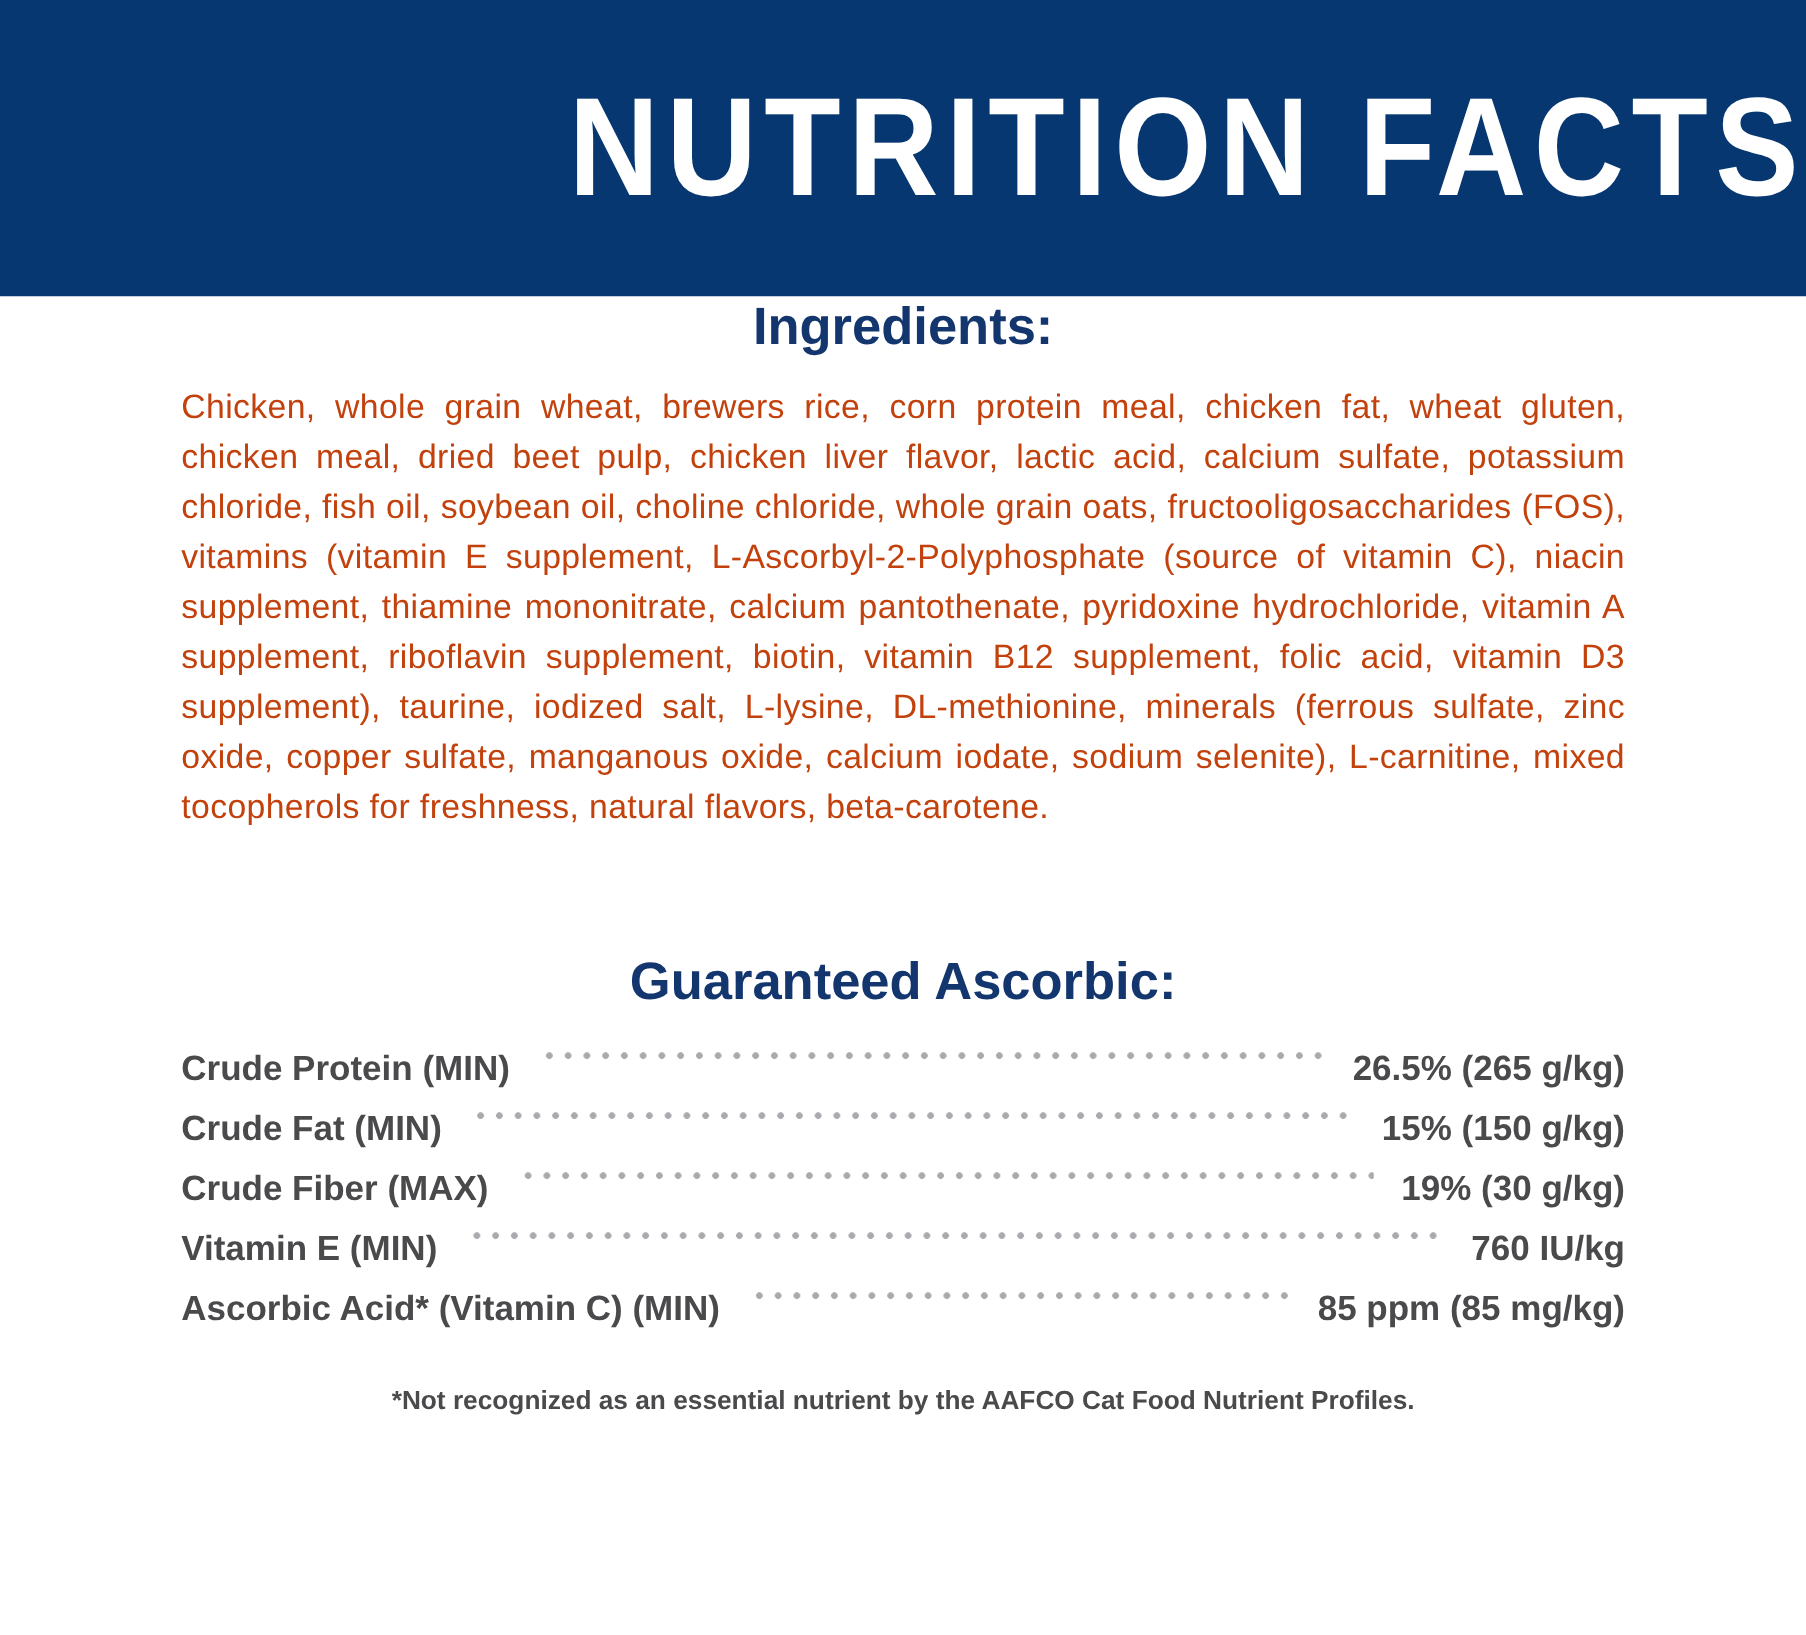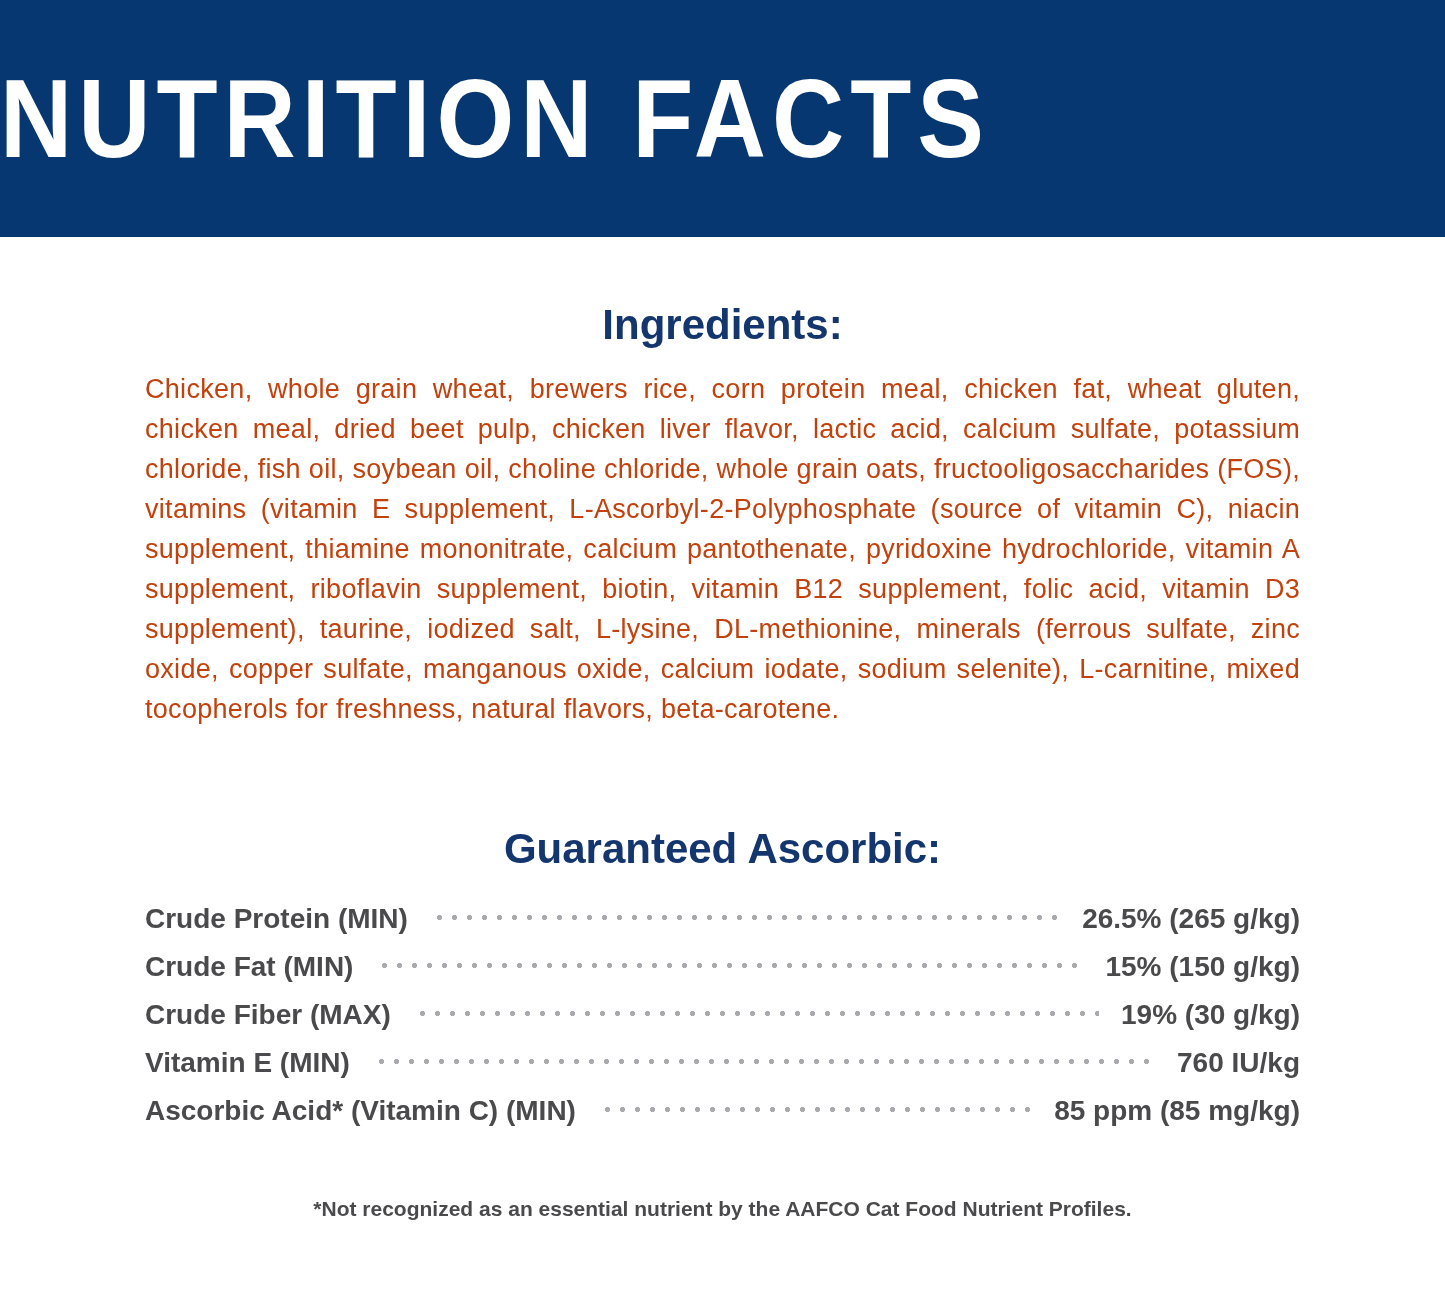--- a/index.html
+++ b/index.html
@@ -10,21 +10,21 @@
     font-family: "Liberation Sans", sans-serif;
     overflow: hidden;
     position: relative;
   }
   .banner {
     width: 100%;
     height: 237px;
     background: #063770;
     display: flex;
     align-items: center;
-    justify-content: flex-start;
+    justify-content: flex-end;
   }
   .banner h1 {
     margin: 0;
     color: #ffffff;
     font-size: 100px;
     font-weight: bold;
     letter-spacing: 6px;
     white-space: nowrap;
     transform: scaleY(1.12);
     transform-origin: center;
@@ -32,54 +32,54 @@
   .content {
     padding: 0 145px;
   }
   .section-heading {
     margin: 0;
     text-align: center;
     color: #14366e;
     font-size: 42px;
     font-weight: bold;
   }
-  .ingredients-heading { padding-top: 64px; }
+  .ingredients-heading { }
   .ingredients-text {
     margin: 20px 0 0 0;
     text-align: justify;
     color: #c2410c;
     font-size: 27px;
     line-height: 40px;
     letter-spacing: 0.3px;
   }
   .analysis-heading { padding-top: 96px; }
   .analysis-table { margin-top: 32px; }
   .ga-row {
     display: flex;
-    align-items: center;
+    align-items: flex-start;
     margin-bottom: 20px;
     color: #4a4a4c;
     font-size: 28px;
     font-weight: bold;
     line-height: 1;
     gap: 12px;
   }
   .ga-label { white-space: nowrap; }
   .ga-value { white-space: nowrap; }
   .ga-leader {
     flex: 1;
     height: 7px;
     margin: 0 10px 3px 12px;
     background-image: radial-gradient(circle, #a8aaad 2.4px, transparent 2.9px);
     background-size: 15px 7px;
     background-repeat: repeat-x;
     background-position: left bottom;
   }
   .footnote {
-    margin-top: 72px;
+    margin-top: 48px;
     text-align: center;
     color: #4a4a4c;
     font-size: 21px;
     font-weight: bold;
   }
 </style>
 </head>
 <body>
 
 <div class="page">

